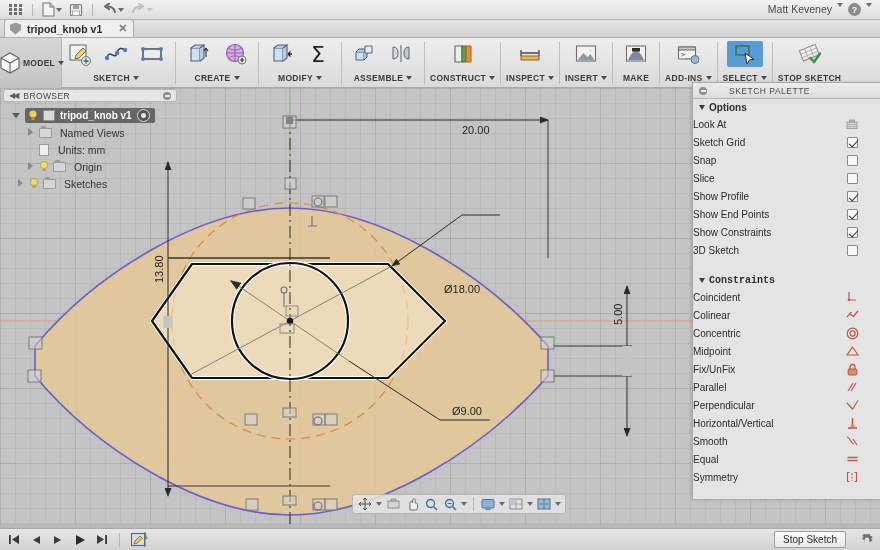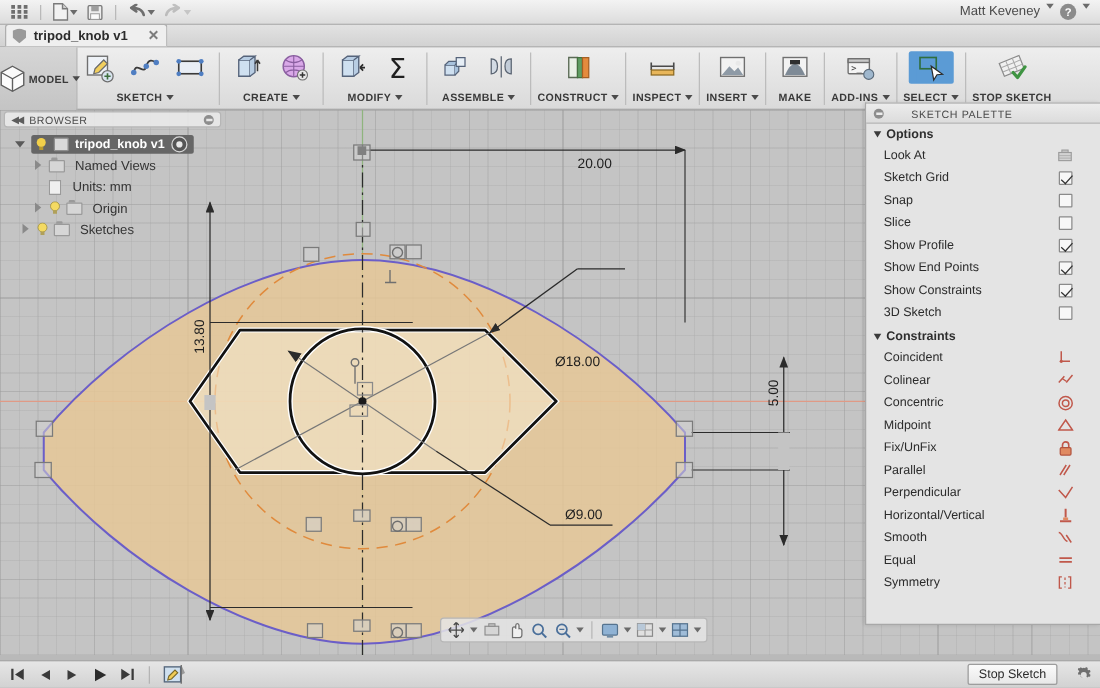--- a/index.html
+++ b/index.html
@@ -148,21 +148,21 @@
     font-size:8.5px;letter-spacing:.5px;color:#4a4a4a;
   }
   .pal-dot{width:8px;height:8px;border-radius:50%;background:#8d8d8d;position:relative;}
   .pal-dot:after{content:"";position:absolute;left:1.5px;top:3.5px;width:5px;height:1.5px;background:#ececec;}
   .pal-sec {
     display:flex;align-items:center;gap:4px; padding:3px 0 2px 6px;
     font-size:10px; font-weight:bold; color:#2e2e2e;
   }
   .sec-caret{width:0;height:0;border-left:3.5px solid transparent;border-right:3.5px solid transparent;border-top:5px solid #3a3a3a;}
   .pal-row {
-    display:flex; align-items:center; height:18px; padding-left:14px; font-size:10px; color:#2b2b2b;
+    display:flex; align-items:center; height:18px; font-size:10px; color:#2b2b2b;
   }
   .pal-row .lbl{ flex:0 0 auto; }
   .pal-ctl { position:absolute; left:152px; display:flex;align-items:center;justify-content:center;width:14px;height:14px;}
   .pal-row{position:relative;}
   .cbx{width:11px;height:11px;border:1px solid #8a8a8a;background:#f7f7f7;border-radius:1px;position:relative;}
   .cbx.on:after{
     content:""; position:absolute;left:3px;top:0px;width:4px;height:8px;
     border:solid #303030;border-width:0 1.6px 1.6px 0;transform:rotate(42deg);
   }
 
@@ -715,21 +715,21 @@
           <span class="cbx on"></span>
         </span>
     </div>
     <div class="pal-row">
       <span class="lbl">3D Sketch</span>
       <span class="pal-ctl">
           <span class="cbx"></span>
         </span>
     </div>
 
-    <div class="pal-sec" style="margin-top:2px;">
+    <div class="pal-sec" style="margin-top:13px;font-family:Liberation Mono, monospace;">
       <i class="sec-caret"></i>
       <span>Constraints</span>
     </div>
 
     <div class="pal-row">
       <span class="lbl">Coincident</span>
       <span class="pal-ctl">
         <svg width="12" height="12" viewBox="0 0 12 12">
             <path d="M3 1 v8 h7" fill="none" stroke="#c0584b" stroke-width="1.2"></path>
             <circle cx="3" cy="9" r="1.3" fill="#c0584b"></circle>

